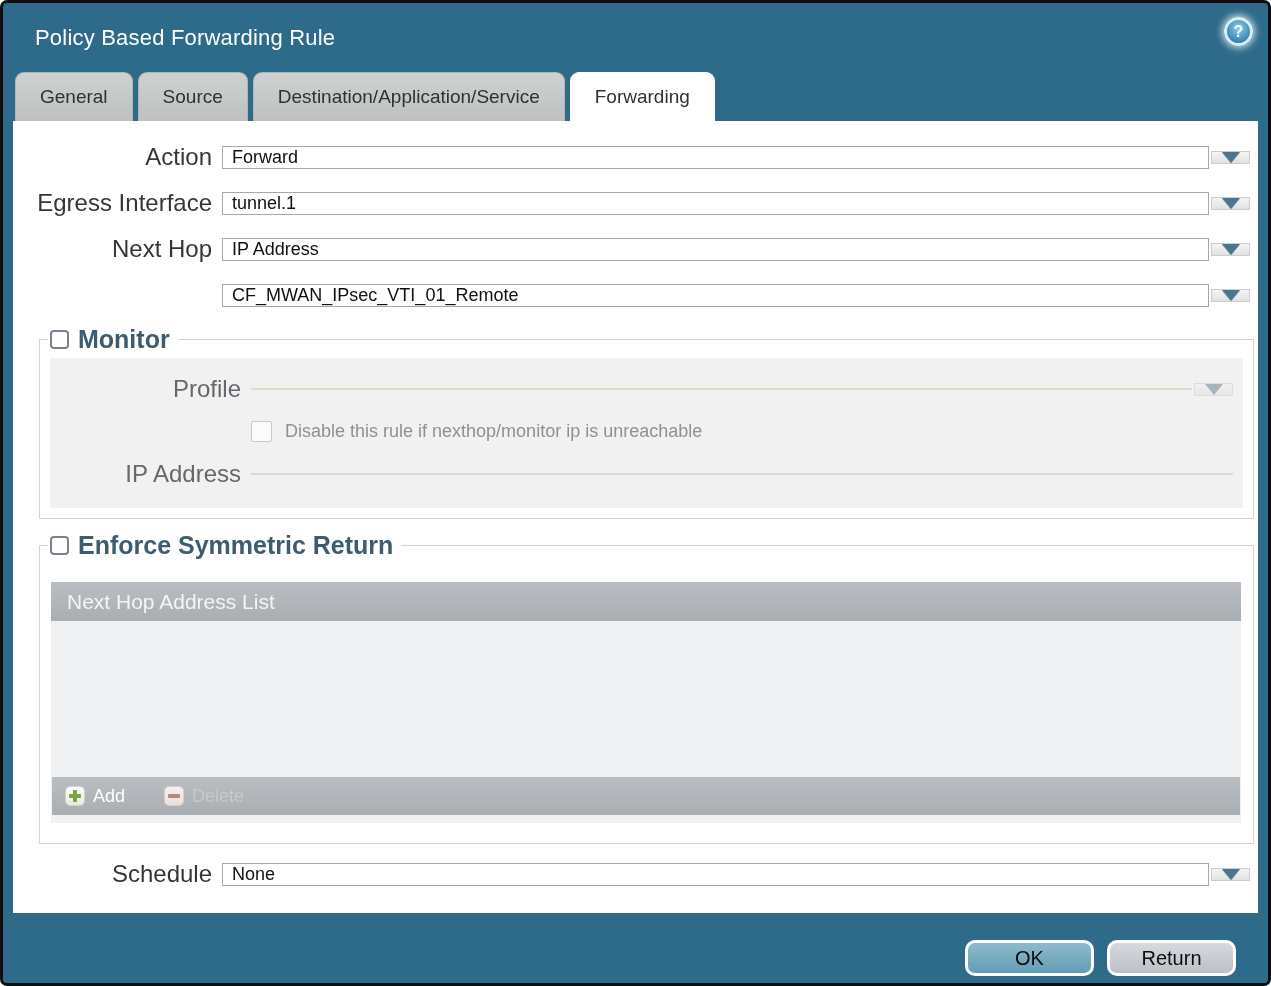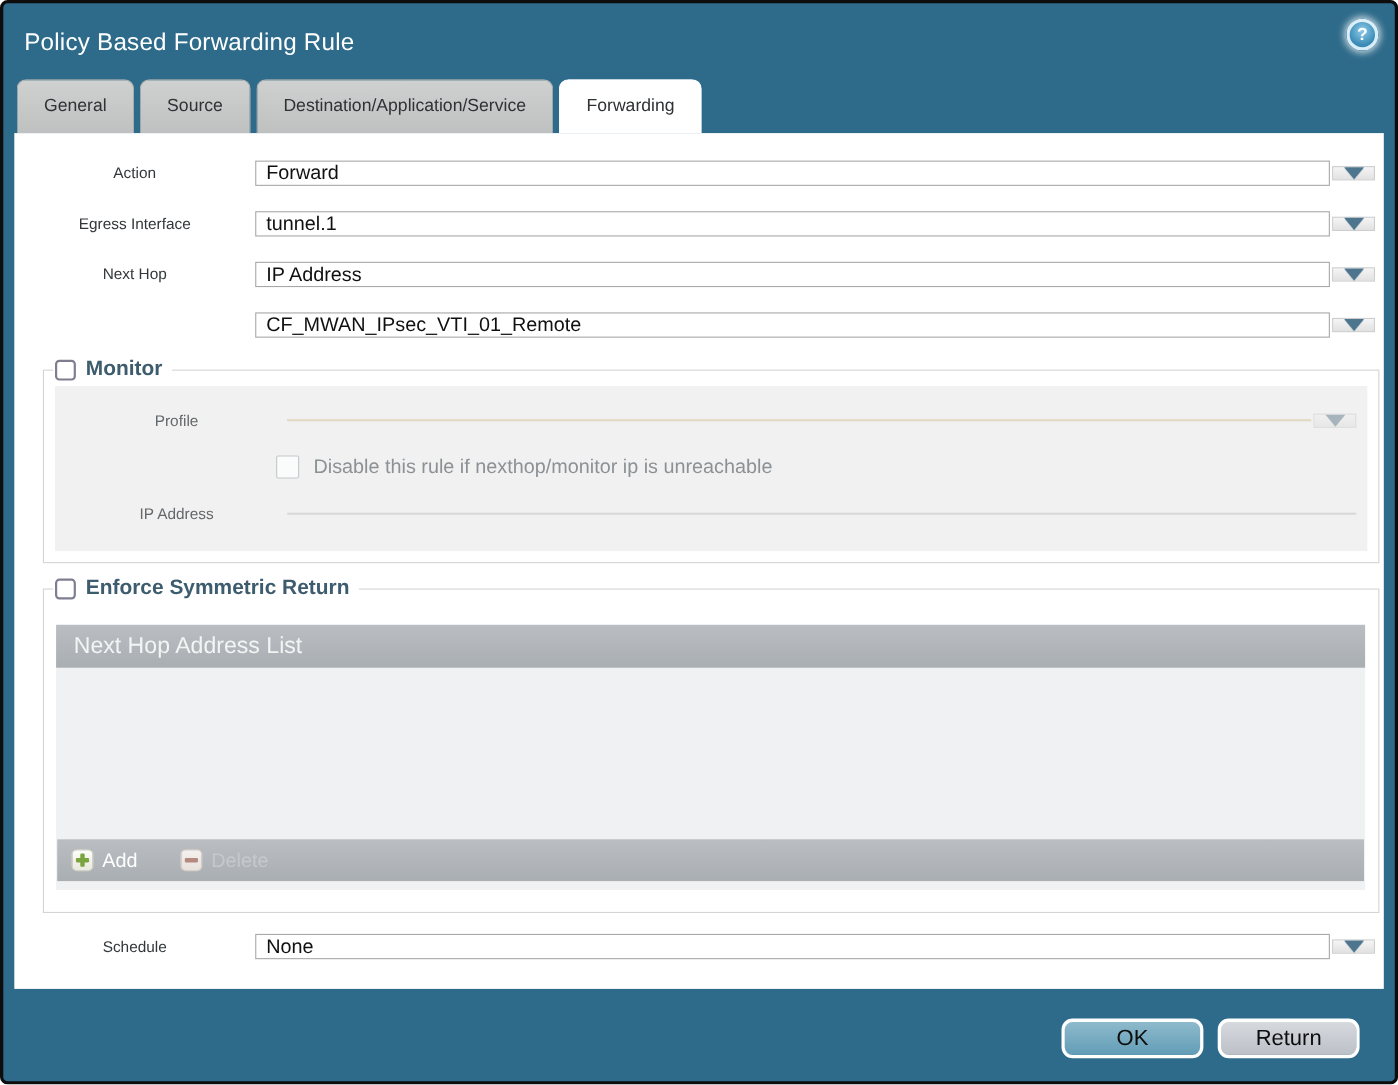--- a/index.html
+++ b/index.html
@@ -1,59 +1,59 @@
 <!DOCTYPE html>
 <html><head>
 <meta charset="utf-8">
 <style>
   html,body{margin:0;padding:0;background:#ffffff;font-family:"Liberation Sans",sans-serif;}
   .dialog{
     width:1271px;height:986px;box-sizing:border-box;position:relative;
     background:#2e6b8a;border:3px solid #0d0d0d;border-radius:7px;overflow:hidden;
   }
   
-  .titlebar{height:69px;display:flex;align-items:center;padding-left:19px;}
+  .titlebar{height:69px;display:flex;align-items:center;padding-left:32px;}
   .title{color:#ffffff;font-size:22px;letter-spacing:.2px;}
   .help{
     position:absolute;top:14px;right:15px;width:29px;height:29px;border-radius:50%;
     background:radial-gradient(circle at 50% 38%,#8ecbe9 0%,#3b8cb7 55%,#1e6c9a 100%);
     box-shadow:0 0 7px 2px rgba(255,255,255,.75), inset 0 0 0 3px rgba(235,248,255,.9);
     color:#fff;font-weight:bold;font-size:16px;display:flex;align-items:center;justify-content:center;
     cursor:pointer;
   }
   
   .tabs{display:flex;align-items:stretch;height:49px;padding-left:12px;}
   .tab{
     background:linear-gradient(#cfd0d0,#bfc0c0);color:#2e3235;border-radius:9px 9px 0 0;
-    margin-right:5px;padding:0 24px;display:flex;align-items:center;font-size:16px;cursor:pointer;
+    margin-right:5px;padding:0 24px;display:flex;align-items:center;font-size:19px;cursor:pointer;
     border:1px solid #b3b4b4;border-bottom:none;
   }
   .tab.active{background:#ffffff;border-color:#ffffff;color:#2e3235;}
   
   .panel{background:#ffffff;margin:0 10px;padding:20px 0 23px;}
   .frow{display:flex;align-items:center;margin:0 8px 14px 0;}
-  .flabel{width:199px;text-align:center;padding-right:10px;font-size:14px;color:#33373a;flex:none;white-space:nowrap;padding-left:10px;}
+  .flabel{width:199px;text-align:right;padding-right:10px;font-size:24px;color:#33373a;flex:none;white-space:nowrap;}
   .fgroup{flex:1;display:flex;height:32px;align-items:center;}
   .fvalue{
     flex:1;border:1px solid #a8a8a8;background:#fff;font-size:18px;color:#101010;
     display:flex;align-items:center;padding-left:9px;overflow:hidden;white-space:nowrap;
   }
   .ddbtn{
     width:37px;flex:none;margin-left:2px;cursor:pointer;
     background:linear-gradient(#f5f5f5,#e1e1e1);border:1px solid #cdcdcd;
     display:flex;align-items:center;justify-content:center;
   }
   .arrow{width:0;height:0;border-left:9px solid transparent;border-right:9px solid transparent;
     border-top:11px solid #4d758e;filter:drop-shadow(0 1px 0 #bcc8cf);}
   .ddbtn.disabled{background:linear-gradient(#f0f0f0,#e7e7e7);border-color:#ddd;cursor:default;}
   .ddbtn.disabled .arrow{border-top-color:#a8b4bb;filter:none;}
   
   fieldset{border:1px solid #d4d4d4;margin:12px 4px 12px 26px;padding:2px 10px 10px;}
   legend{display:flex;align-items:center;gap:9px;padding:0 8px 0 2px;margin-left:-2px;
-    font-size:19px;font-weight:bold;color:#3d5c6e;}
+    font-size:25px;font-weight:bold;color:#3d5c6e;}
   .checkbox{width:19px;height:19px;border:2px solid #7e7e90;border-radius:4px;background:#fff;
     box-sizing:border-box;flex:none;cursor:pointer;}
   .graybox{background:#f1f1f1;padding:7px 10px 10px;margin-top:2px;}
   .grow{display:flex;align-items:center;margin:8px 0;}
   .grow .flabel{width:181px;color:#64686c;}
   .fvalue.cream{background:#f4eedc;border:1px solid #e0dac6;}
   .fvalue.disabled{background:#fdfdfd;border:1px solid #d8d8d8;color:#777;}
   .grow.indent{margin:16px 0 16px 191px;}
   .checkbox.dim{width:21px;height:21px;border:1px solid #c3c9cc;border-radius:2px;background:#fafbfb;cursor:default;}
   .dim-label{margin-left:13px;font-size:18px;color:#8c9195;}

